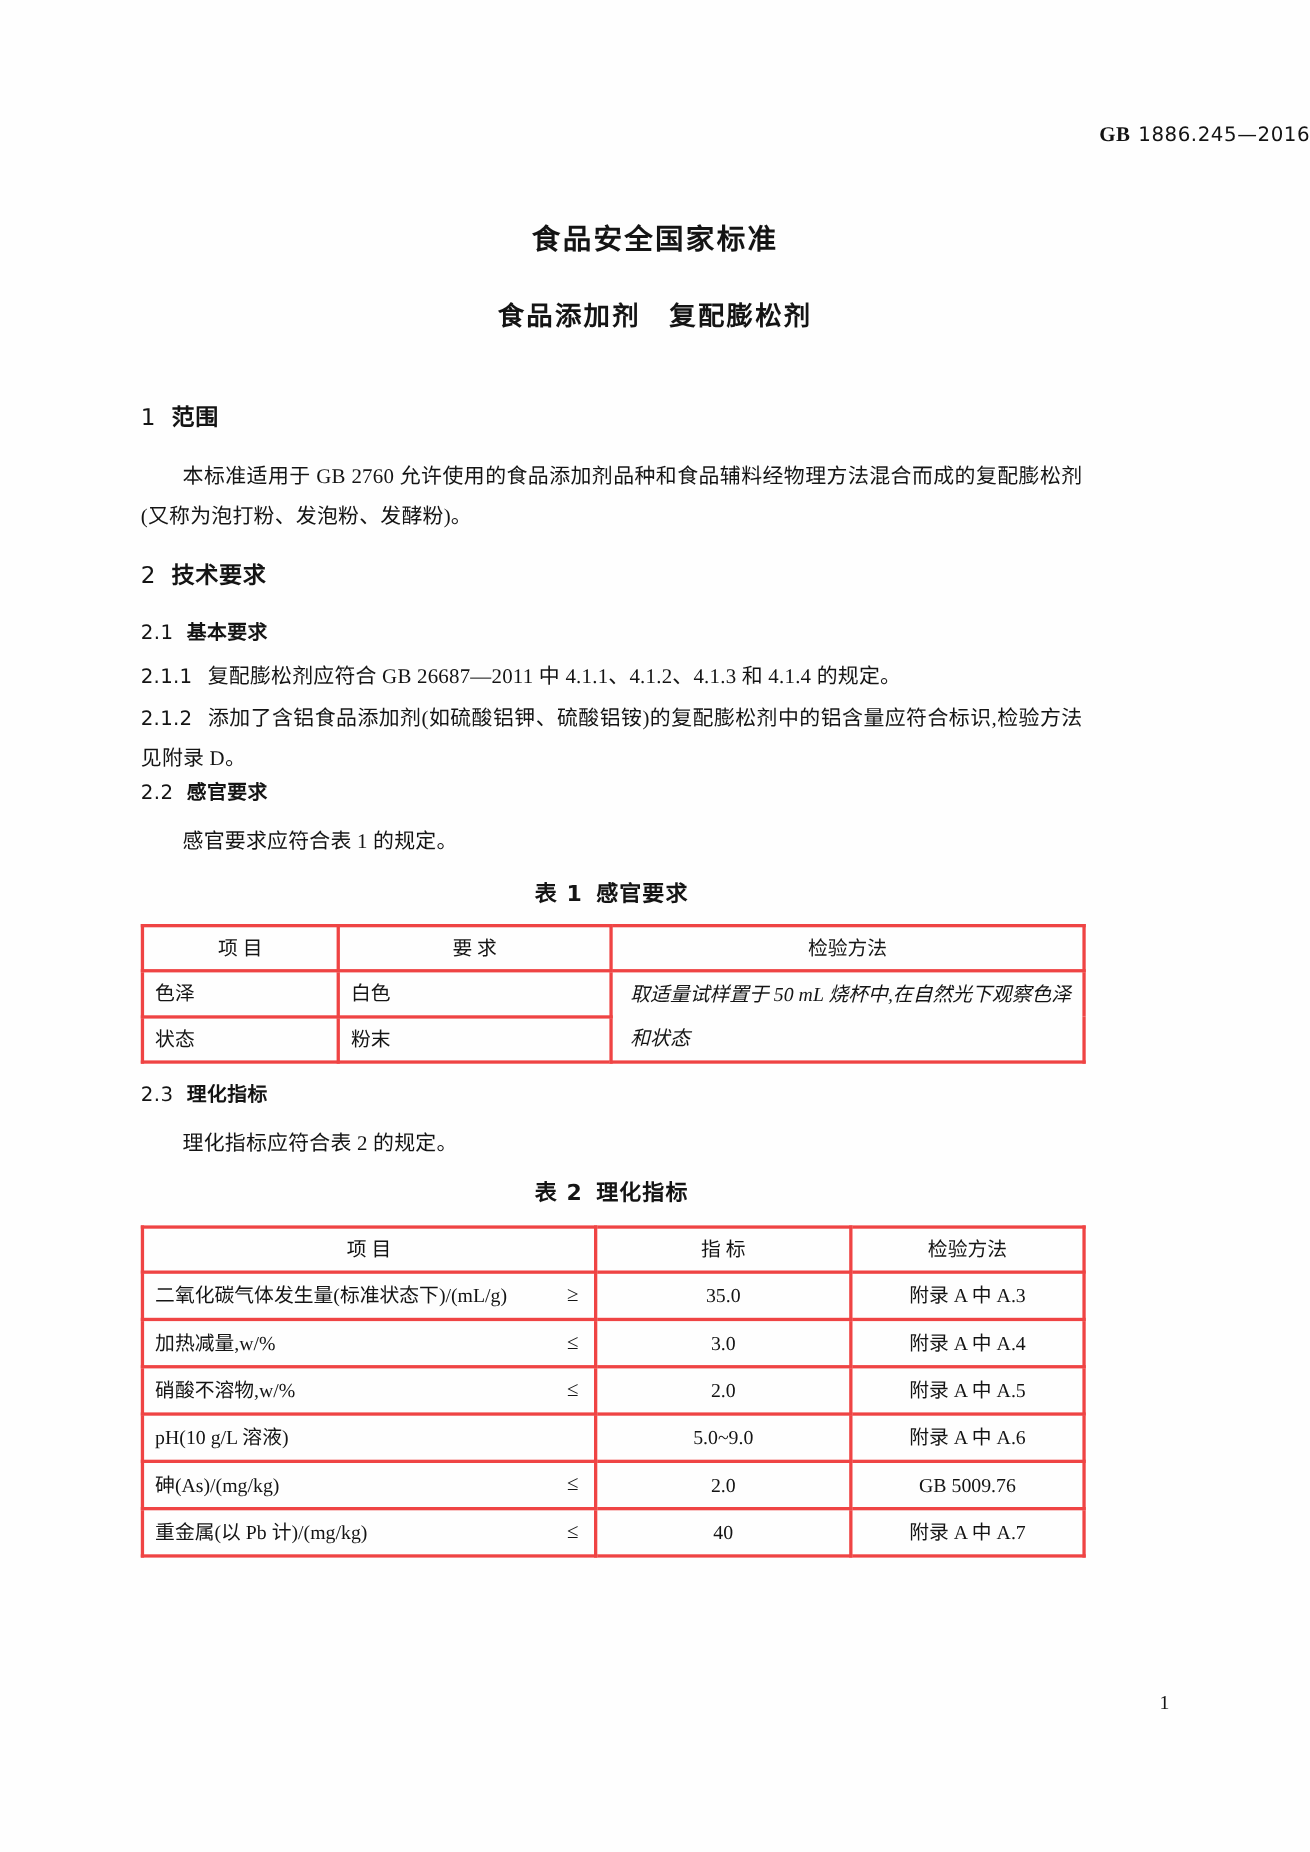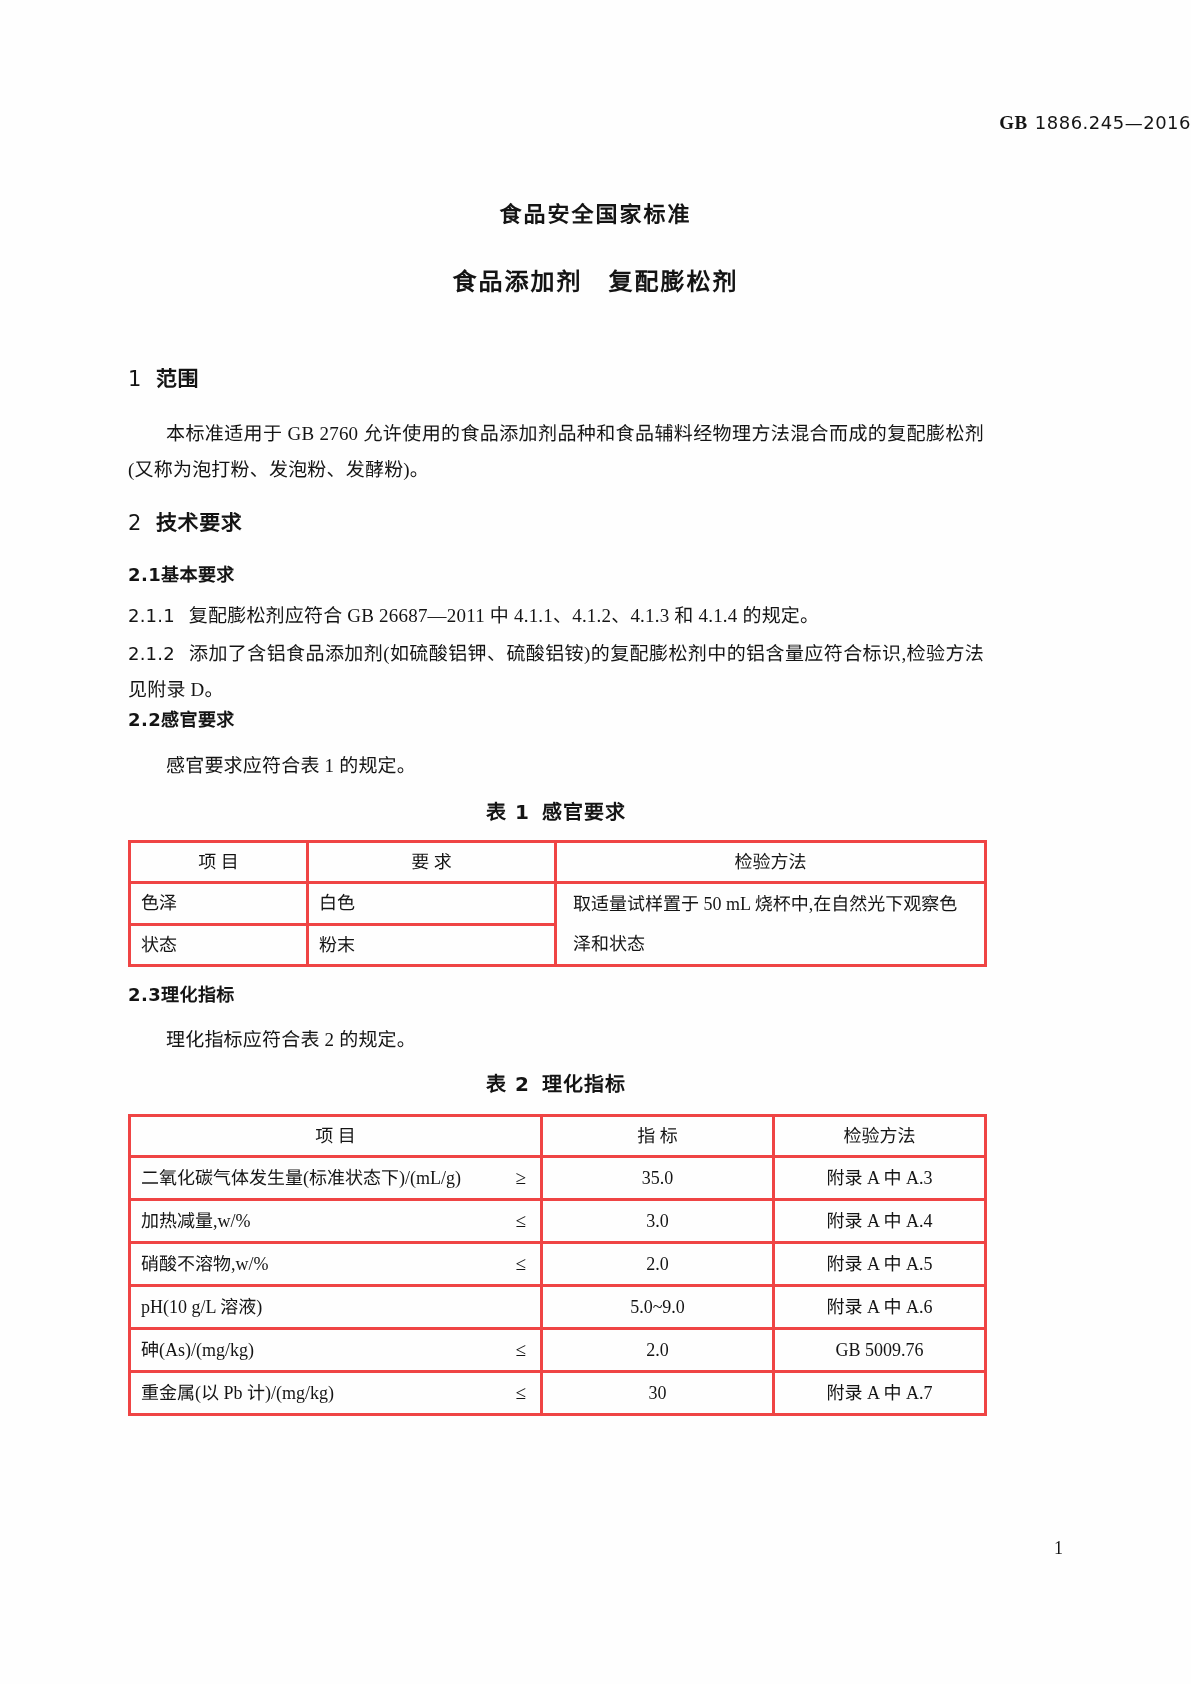--- a/index.html
+++ b/index.html
@@ -48,21 +48,21 @@
   
   .title-block {
     position: absolute;
     top: 196px;
     width: 100%;
     text-align: center;
   }
   .title-main {
     font-family: "DejaVu Sans", "Liberation Sans", sans-serif;
     font-weight: bold;
-    font-size: 22px;
+    font-size: 26px;
     letter-spacing: 2px;
     margin-bottom: 34px;
   }
   .title-sub {
     font-family: "DejaVu Sans", "Liberation Sans", sans-serif;
     font-weight: bold;
     font-size: 24px;
     letter-spacing: 2px;
   }
   .title-sub .gap { display: inline-block; width: 26px; }
@@ -82,21 +82,22 @@
     margin-right: 14px;
   }
   .h2 {
     font-family: "DejaVu Sans", "Liberation Sans", sans-serif;
     font-weight: bold;
     font-size: 18px;
     letter-spacing: 0.4px;
   }
   .h2 .num {
     font-family: "DejaVu Sans", "Liberation Sans", sans-serif;
-    font-weight: bold;
+    font-weight: normal;
+    margin-right: 12px;
   }
 
   p.para {
     margin: 0;
     font-size: 19px;
     line-height: 36px;
     text-align: justify;
     text-justify: inter-ideograph;
     letter-spacing: 0.2px;
   }
@@ -140,20 +141,21 @@
   table.std td.center { text-align: center; }
   .outer-thick { border: 2px solid #111; }
 
   
   #table1 td { height: 38px; }
   #table1 td.method {
     text-align: left;
     vertical-align: middle;
     line-height: 40px;
     padding-left: 16px;
+    font-style: italic;
   }
 
   
   #table2 td { height: 40px; }
   .item-cell {
     position: relative;
     padding-right: 44px !important;
   }
   .item-cell .rel {
     position: absolute;
@@ -299,21 +301,21 @@
           <td class="center">5.0~9.0</td>
           <td class="center">附录 A 中 A.6</td>
         </tr>
         <tr>
           <td class="left item-cell"><span>砷(As)/(mg/kg)</span><span class="rel">≤</span></td>
           <td class="center">2.0</td>
           <td class="center">GB 5009.76</td>
         </tr>
         <tr>
           <td class="left item-cell"><span>重金属(以 Pb 计)/(mg/kg)</span><span class="rel">≤</span></td>
-          <td class="center">30</td>
+          <td class="center">40</td>
           <td class="center">附录 A 中 A.7</td>
         </tr>
       </tbody>
     </table>
   </div>
 
   <div class="page-num">1</div>
 
 </div>
 

